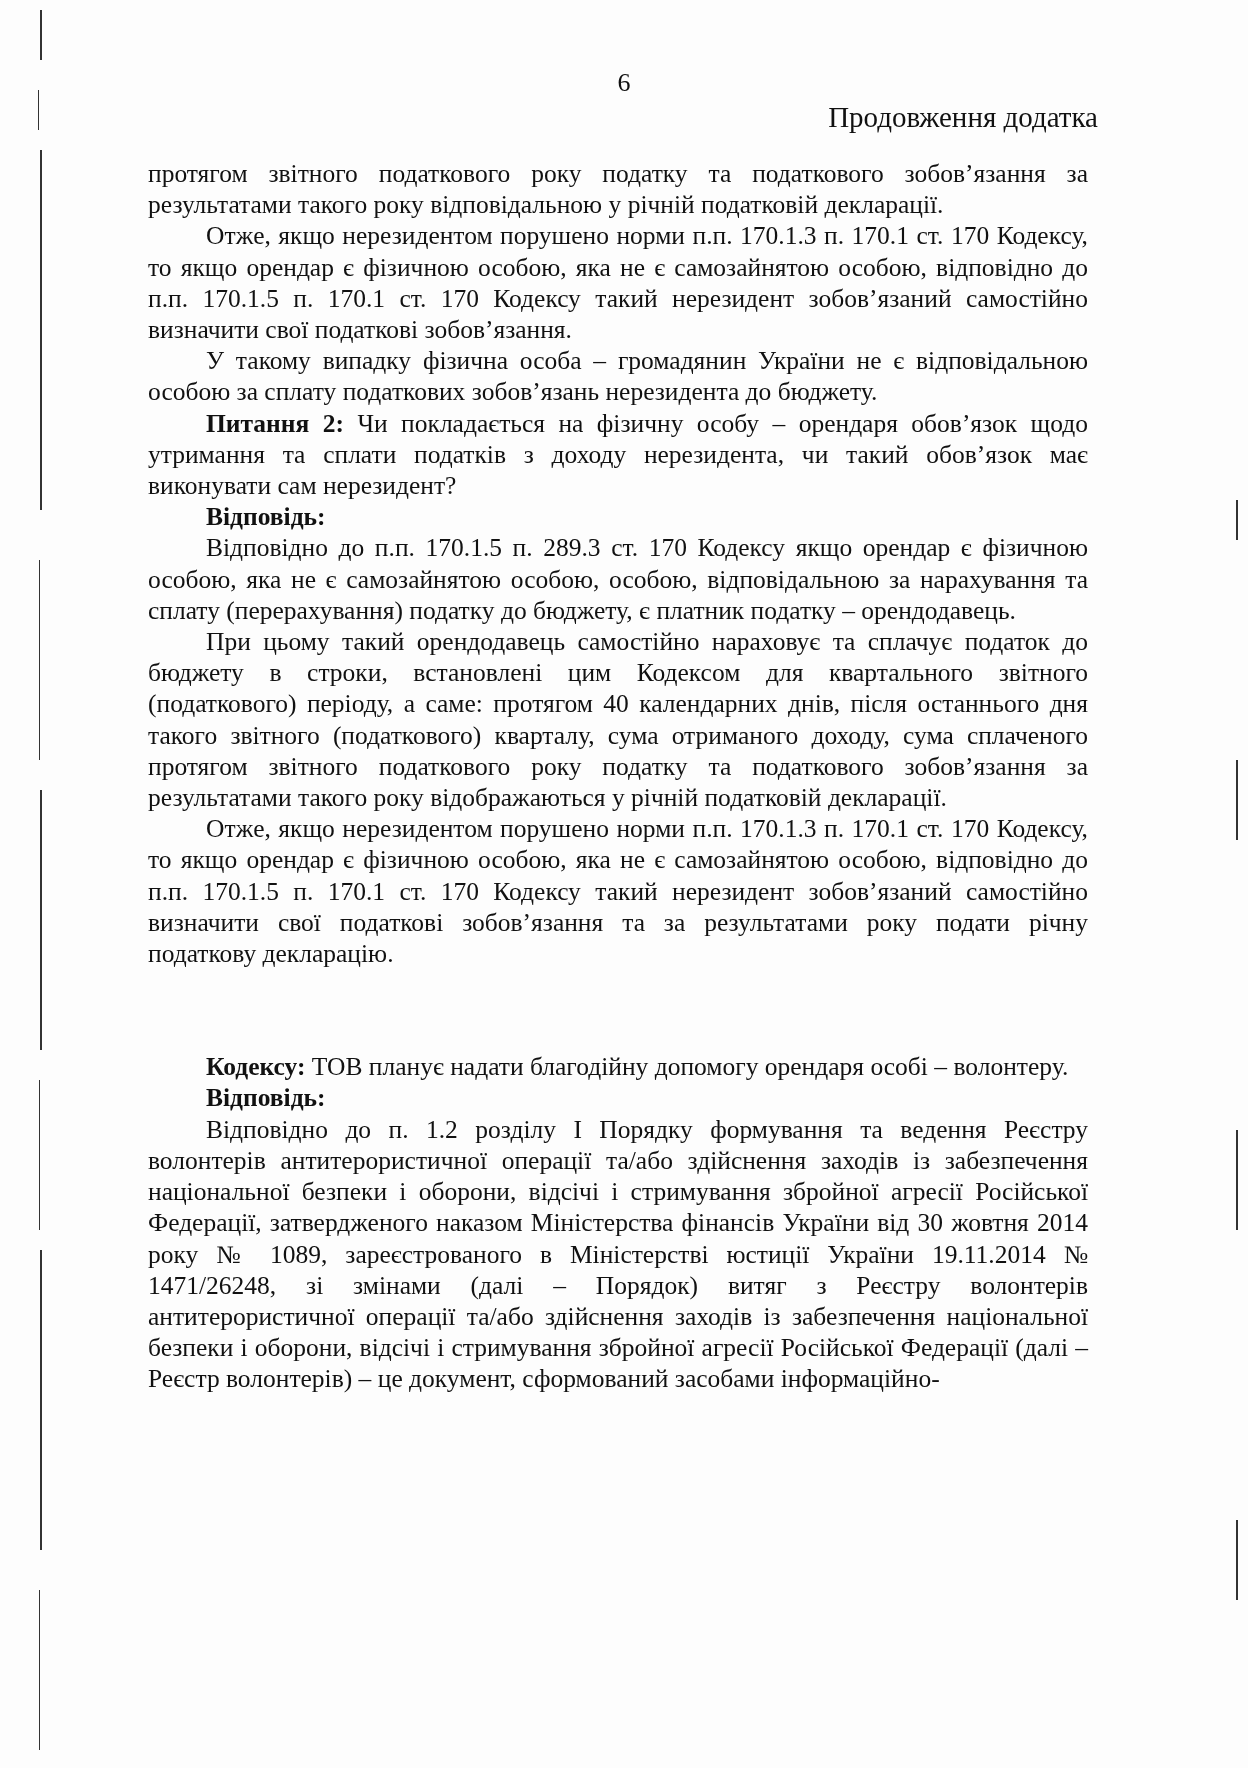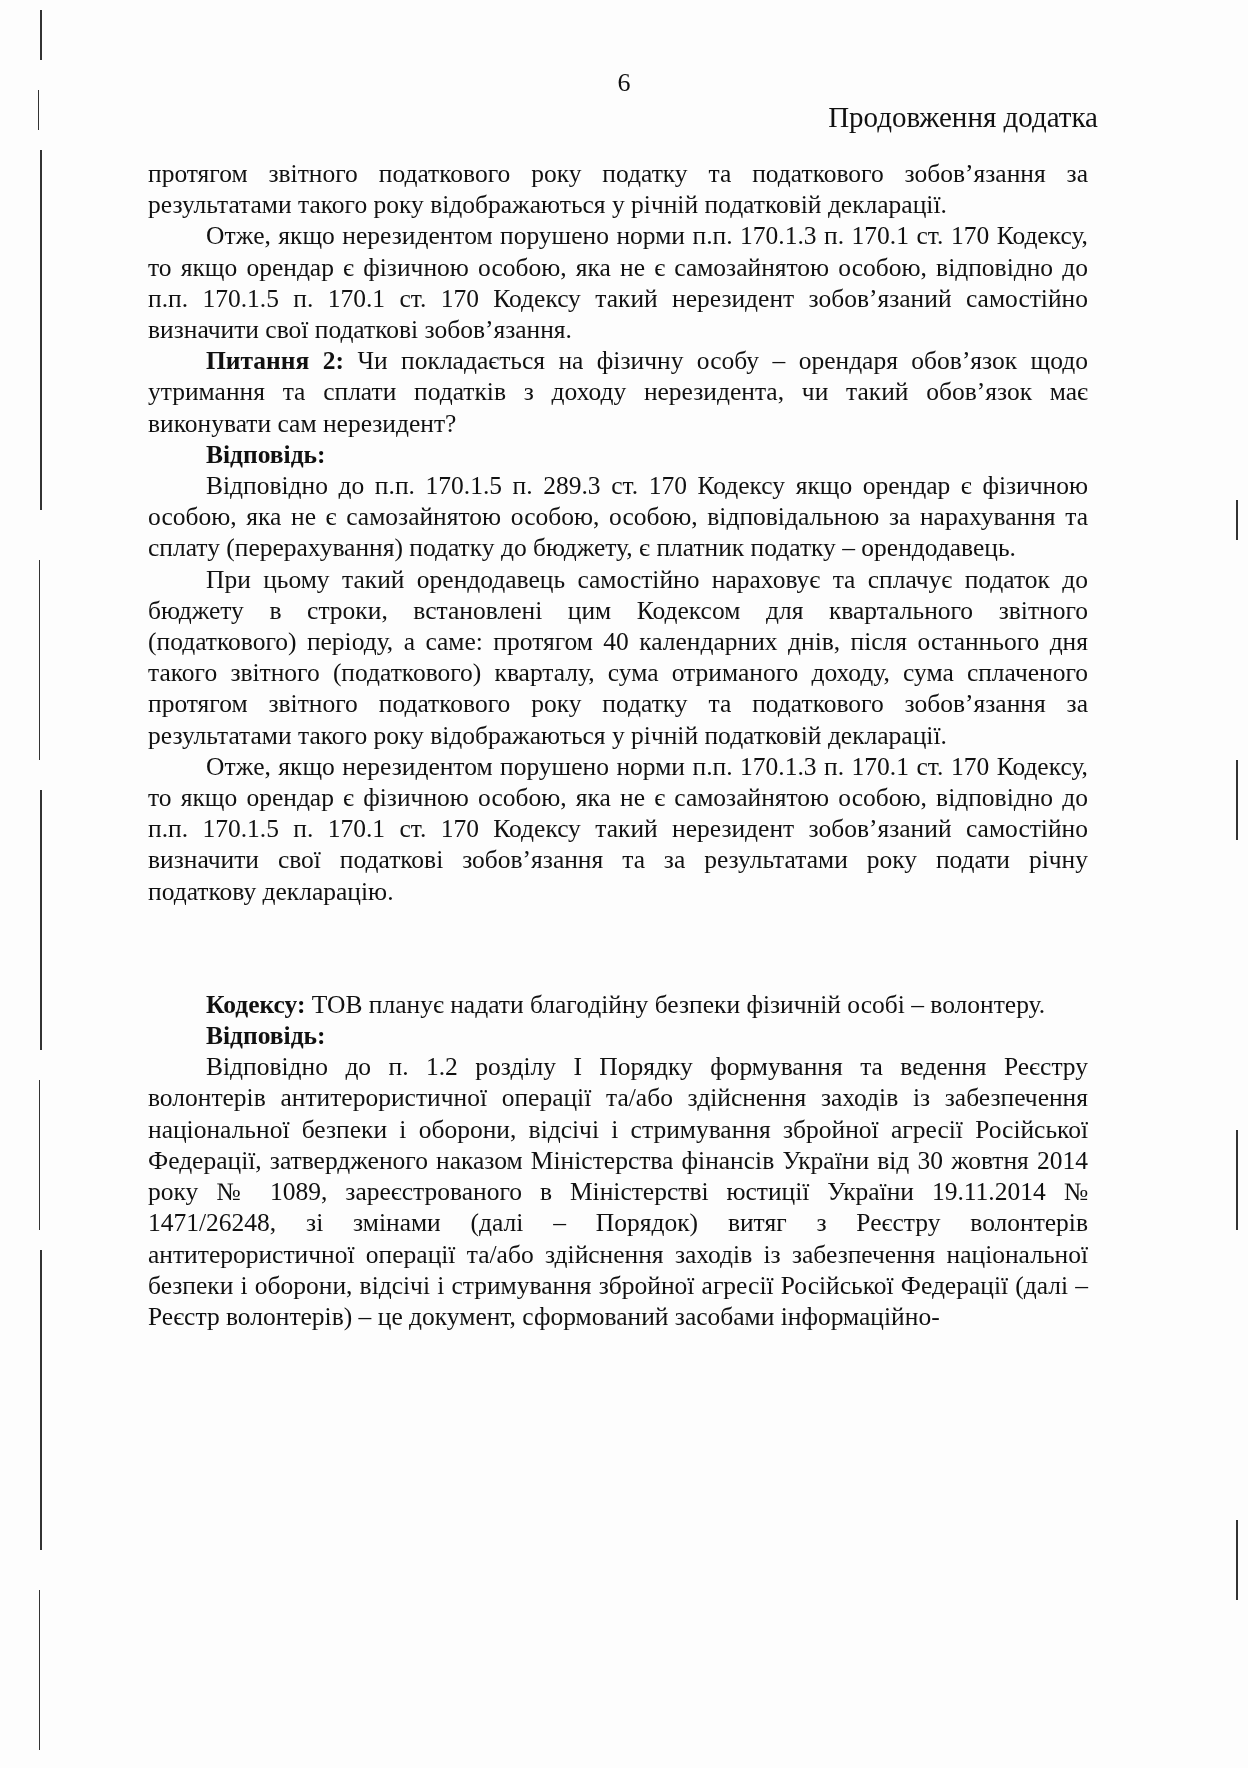--- a/index.html
+++ b/index.html
@@ -51,25 +51,26 @@
     <div class="ln" style="left:28px;top:500px;width:2px;height:40px;"></div>
     <div class="ln" style="left:28px;top:760px;width:2px;height:80px;"></div>
     <div class="ln" style="left:28px;top:1130px;width:2px;height:100px;"></div>
     <div class="ln" style="left:28px;top:1520px;width:2px;height:80px;"></div>
   </div>
 
   <div class="pagenum">6</div>
   <div class="cont">Продовження додатка</div>
 
   <div class="body" id="doc-body">
-      <p class="p"><span>протягом звітного податкового року податку та податкового зобов’язання за результатами такого року відображаються у річній податковій декларації.</span></p>
+      <p class="p"><span>протягом звітного податкового року податку та податкового зобов’язання за результатами такого року відповідальною у річній податковій декларації.</span></p>
       <p class="p ind"><span>Отже, якщо нерезидентом порушено норми п.п. 170.1.3 п. 170.1 ст. 170 Кодексу, то якщо орендар є фізичною особою, яка не є самозайнятою особою, відповідно до п.п. 170.1.5 п. 170.1 ст. 170 Кодексу такий нерезидент зобов’язаний самостійно визначити свої податкові зобов’язання.</span></p>
+      <p class="p ind"><span>У такому випадку фізична особа – громадянин України не є відповідальною особою за сплату податкових зобов’язань нерезидента до бюджету.</span></p>
       <p class="p ind"><b>Питання 2:</b><span> Чи покладається на фізичну особу – орендаря обов’язок щодо утримання та сплати податків з доходу нерезидента, чи такий обов’язок має виконувати сам нерезидент?</span></p>
       <p class="p ind"><b>Відповідь:</b><span></span></p>
       <p class="p ind"><span>Відповідно до п.п. 170.1.5 п. 289.3 ст. 170 Кодексу якщо орендар є фізичною особою, яка не є самозайнятою особою, особою, відповідальною за нарахування та сплату (перерахування) податку до бюджету, є платник податку – орендодавець.</span></p>
       <p class="p ind"><span>При цьому такий орендодавець самостійно нараховує та сплачує податок до бюджету в строки, встановлені цим Кодексом для квартального звітного (податкового) періоду, а саме: протягом 40 календарних днів, після останнього дня такого звітного (податкового) кварталу, сума отриманого доходу, сума сплаченого протягом звітного податкового року податку та податкового зобов’язання за результатами такого року відображаються у річній податковій декларації.</span></p>
       <p class="p ind"><span>Отже, якщо нерезидентом порушено норми п.п. 170.1.3 п. 170.1 ст. 170 Кодексу, то якщо орендар є фізичною особою, яка не є самозайнятою особою, відповідно до п.п. 170.1.5 п. 170.1 ст. 170 Кодексу такий нерезидент зобов’язаний самостійно визначити свої податкові зобов’язання та за результатами року подати річну податкову декларацію.</span></p>
       <p class="gap"></p>
-      <p class="p ind"><b>Кодексу:</b><span> ТОВ планує надати благодійну безпеки фізичній особі – волонтеру.</span></p>
+      <p class="p ind"><b>Кодексу:</b><span> ТОВ планує надати благодійну допомогу орендаря особі – волонтеру.</span></p>
       <p class="p ind"><b>Відповідь:</b><span></span></p>
       <p class="p ind"><span>Відповідно до п. 1.2 розділу І Порядку формування та ведення Реєстру волонтерів антитерористичної операції та/або здійснення заходів із забезпечення національної безпеки і оборони, відсічі і стримування збройної агресії Російської Федерації, затвердженого наказом Міністерства фінансів України від 30 жовтня 2014 року № 1089, зареєстрованого в Міністерстві юстиції України 19.11.2014 № 1471/26248, зі змінами (далі – Порядок) витяг з Реєстру волонтерів антитерористичної операції та/або здійснення заходів із забезпечення національної безпеки і оборони, відсічі і стримування збройної агресії Російської Федерації (далі – Реєстр волонтерів) – це документ, сформований засобами інформаційно-</span></p>
     </div>
 </div>
 
 </body></html>

